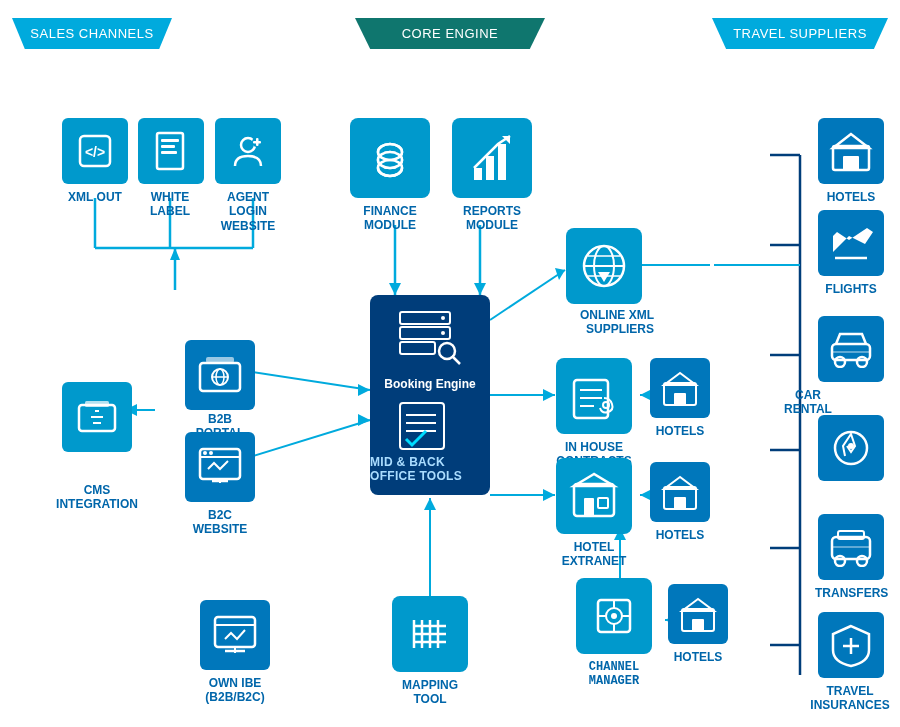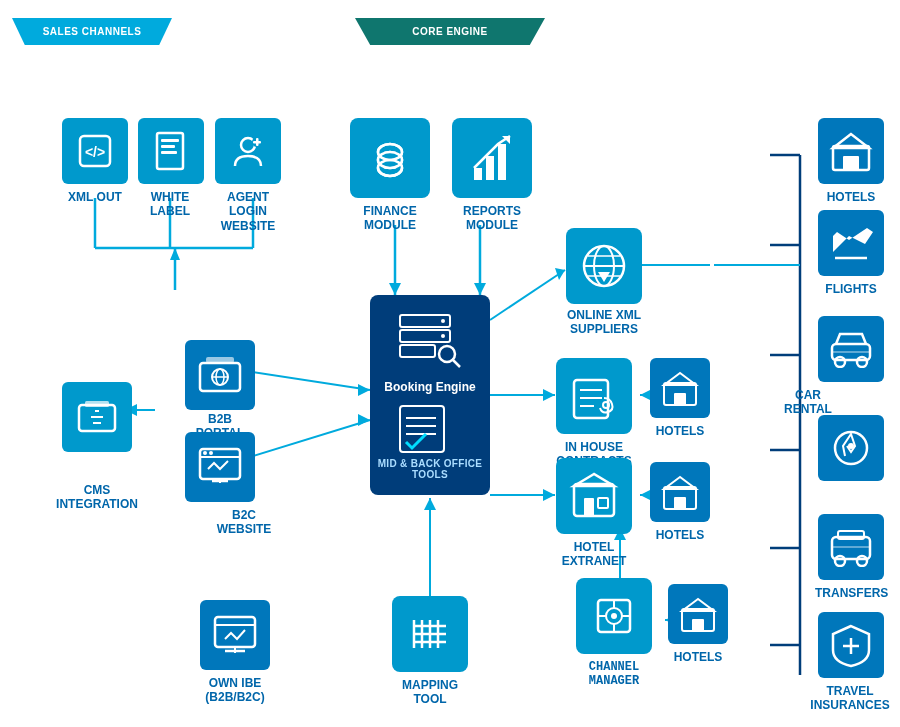--- a/index.html
+++ b/index.html
@@ -38,22 +38,22 @@
       left: 355px;
       width: 190px;
     }
     .header-banner.suppliers {
       background: #00aadd;
       left: 712px;
       width: 176px;
     }
     .header-banner-text {
       color: white;
-      font-weight: 700;
-      font-size: 10px;
+      font-weight: 400;
+      font-size: 13px;
       text-align: center;
       letter-spacing: 0.5px;
     }
 
     .box-label {
       color: #0066aa;
       font-weight: 900;
       font-size: 12px;
       text-align: center;
       position: absolute;
@@ -87,23 +87,23 @@
     }
     .booking-engine-box .be-title {
       font-size: 12px;
       font-weight: 900;
       text-align: center;
       color: white;
       margin-top: 10px;
       line-height: 1.3;
     }
     .booking-engine-box .be-subtitle {
-      font-size: 10px;
+      font-size: 12px;
       font-weight: 900;
-      text-align: center;
+      text-align: left;
       color: #aaddff;
       margin-top: 4px;
       letter-spacing: 0.3px;
     }
   </style>
 </head>
 <body>
 
 <div class="diagram-container">
 
@@ -171,20 +171,23 @@
 
     <line x1="714" y1="265" x2="800" y2="265" stroke="#00aadd" stroke-width="2"></line>
 
   </svg>
 
   <div class="header-banner sales">
     <span class="header-banner-text">SALES CHANNELS</span>
   </div>
   <div class="header-banner core">
     <span class="header-banner-text">CORE ENGINE</span>
+  </div>
+  <div class="header-banner suppliers">
+    <span class="header-banner-text">TRAVEL SUPPLIERS</span>
   </div>
 
   <div style="position:absolute;left:62px;top:118px;width:66px;height:66px;background:#0099cc;border-radius:6px;display:flex;align-items:center;justify-content:center;">
     <svg width="40" height="40" viewBox="0 0 40 40" fill="white">
         <rect x="5" y="5" width="30" height="30" rx="4" fill="none" stroke="white" stroke-width="2.5"></rect>
         <text x="20" y="26" text-anchor="middle" font-size="14" font-weight="bold" fill="white">&lt;/&gt;</text>
       </svg>
   </div>
   <span class="box-label" style="left:55px;top:190px;width:80px;">XML OUT</span>
 
@@ -224,21 +227,21 @@
     <svg width="44" height="40" viewBox="0 0 44 40" fill="white">
         <rect x="2" y="2" width="40" height="30" rx="3" fill="none" stroke="white" stroke-width="2.5"></rect>
         <line x1="2" y1="10" x2="42" y2="10" stroke="white" stroke-width="2"></line>
         <circle cx="7" cy="6" r="2" fill="white"></circle>
         <circle cx="13" cy="6" r="2" fill="white"></circle>
         <path d="M10 22 L16 16 L22 22 L30 14" fill="none" stroke="white" stroke-width="2"></path>
         <line x1="14" y1="34" x2="30" y2="34" stroke="white" stroke-width="2.5"></line>
         <line x1="22" y1="32" x2="22" y2="36" stroke="white" stroke-width="2"></line>
       </svg>
   </div>
-  <span class="box-label" style="left:183px;top:508px;width:74px;margin-left:24px;">B2C WEBSITE</span>
+  <span class="box-label" style="left:183px;top:508px;width:74px;">B2C WEBSITE</span>
 
   <div style="position:absolute;left:62px;top:382px;width:70px;height:70px;background:#0099cc;border-radius:6px;display:flex;align-items:center;justify-content:center;">
     <svg width="44" height="40" viewBox="0 0 44 40" fill="white">
         <rect x="4" y="8" width="36" height="26" rx="3" fill="none" stroke="white" stroke-width="2.5"></rect>
         <rect x="10" y="4" width="24" height="6" rx="1.5" fill="white" opacity="0.7"></rect>
         <line x1="20" y1="14" x2="24" y2="14" stroke="white" stroke-width="2"></line>
         <line x1="16" y1="20" x2="28" y2="20" stroke="white" stroke-width="2"></line>
         <line x1="18" y1="26" x2="26" y2="26" stroke="white" stroke-width="2"></line>
       </svg>
   </div>
@@ -319,21 +322,21 @@
   <div style="position:absolute;left:566px;top:228px;width:76px;height:76px;background:#0099cc;border-radius:8px;display:flex;align-items:center;justify-content:center;">
     <svg width="52" height="52" viewBox="0 0 52 52" fill="white">
         <circle cx="26" cy="26" r="20" fill="none" stroke="white" stroke-width="2.5"></circle>
         <ellipse cx="26" cy="26" rx="10" ry="20" fill="none" stroke="white" stroke-width="2"></ellipse>
         <line x1="6" y1="26" x2="46" y2="26" stroke="white" stroke-width="2"></line>
         <line x1="10" y1="16" x2="42" y2="16" stroke="white" stroke-width="1.5"></line>
         <line x1="10" y1="36" x2="42" y2="36" stroke="white" stroke-width="1.5"></line>
         <polygon points="26,42 20,32 32,32" fill="white"></polygon>
       </svg>
   </div>
-  <span class="box-label" style="left:554px;top:308px;width:100px;">ONLINE XML SUPPLIERS</span>
+  <span class="box-label" style="left:554px;top:308px;width:100px;text-align:right;">ONLINE XML SUPPLIERS</span>
 
   <div style="position:absolute;left:556px;top:358px;width:76px;height:76px;background:#0099cc;border-radius:8px;display:flex;align-items:center;justify-content:center;">
     <svg width="52" height="52" viewBox="0 0 52 52" fill="white">
         <rect x="6" y="10" width="34" height="38" rx="3" fill="none" stroke="white" stroke-width="2.5"></rect>
         <line x1="12" y1="20" x2="34" y2="20" stroke="white" stroke-width="2"></line>
         <line x1="12" y1="28" x2="34" y2="28" stroke="white" stroke-width="2"></line>
         <line x1="12" y1="36" x2="26" y2="36" stroke="white" stroke-width="2"></line>
         <path d="M36 28 Q42 28 44 34 Q46 40 40 42 Q34 44 32 38" fill="none" stroke="white" stroke-width="2"></path>
         <circle cx="38" cy="35" r="3" fill="none" stroke="white" stroke-width="2"></circle>
       </svg>

